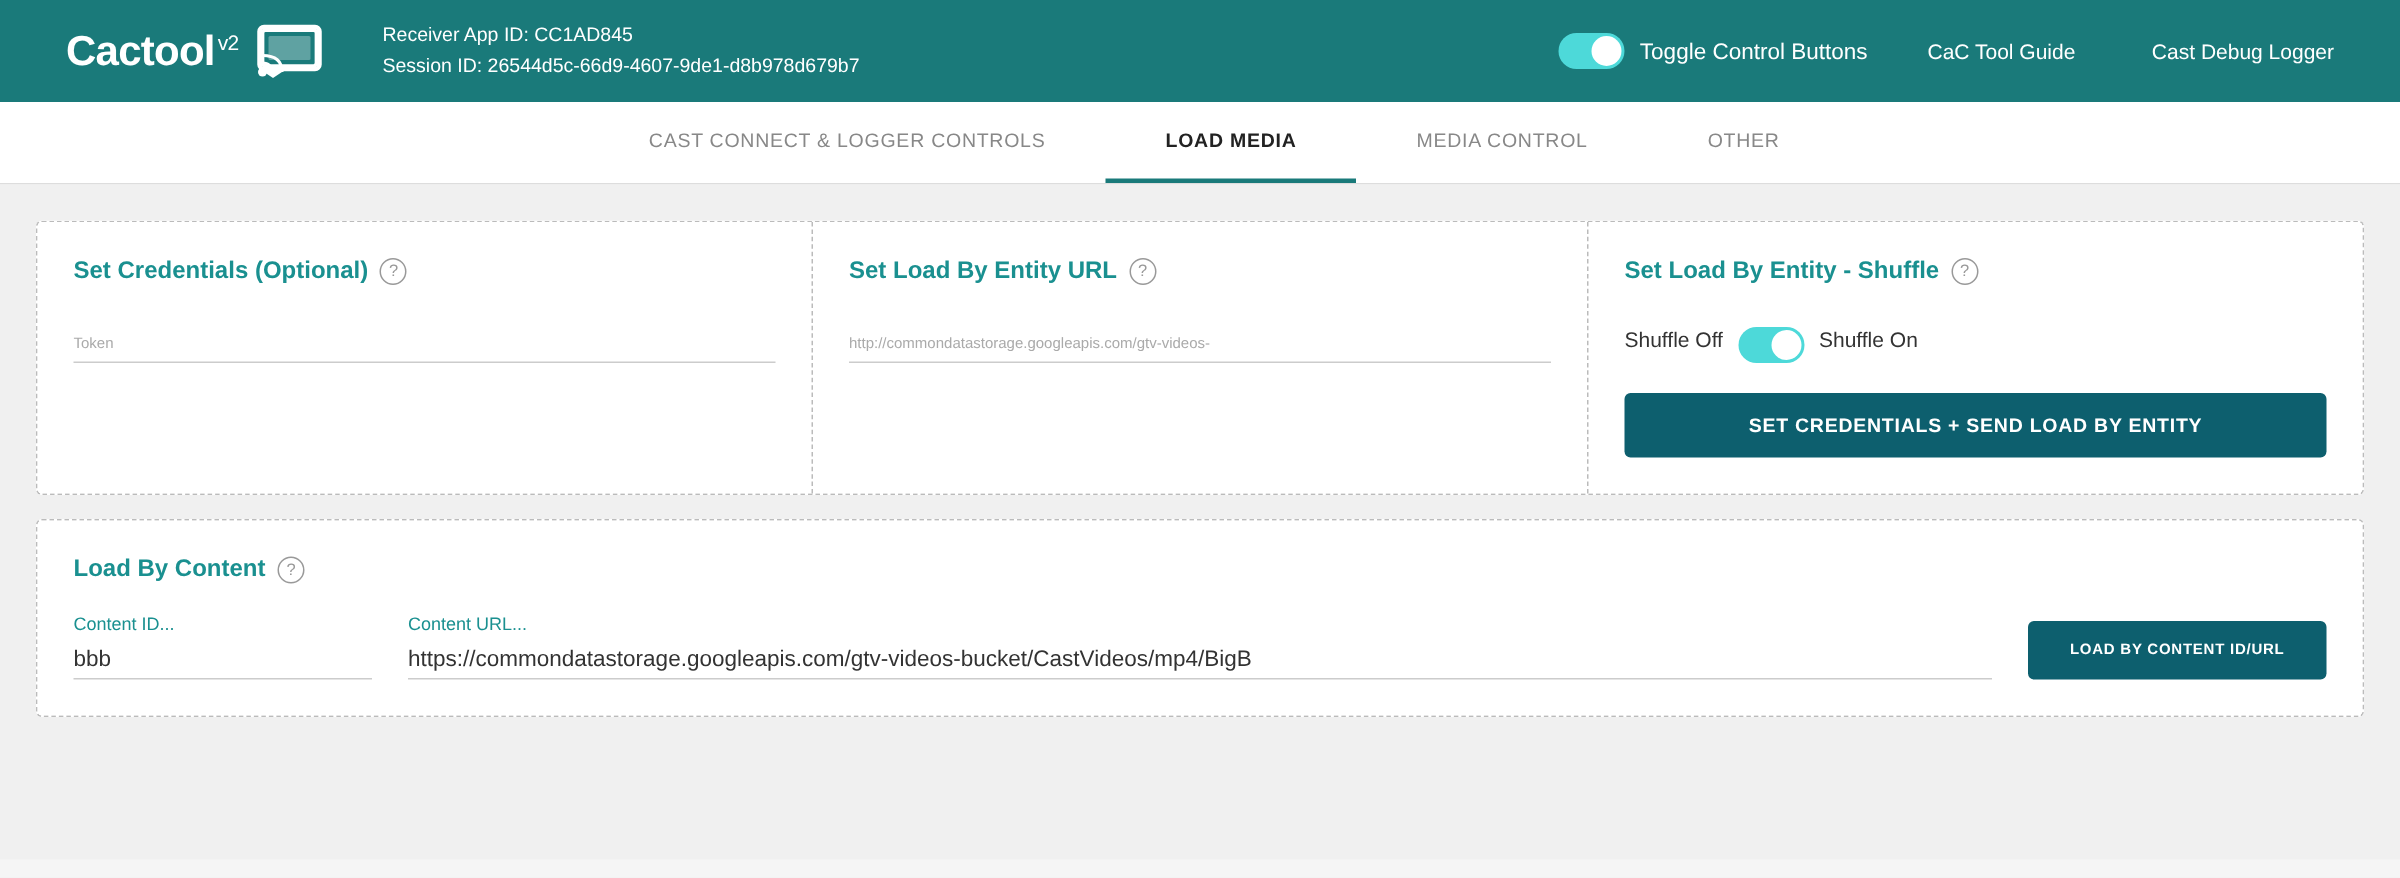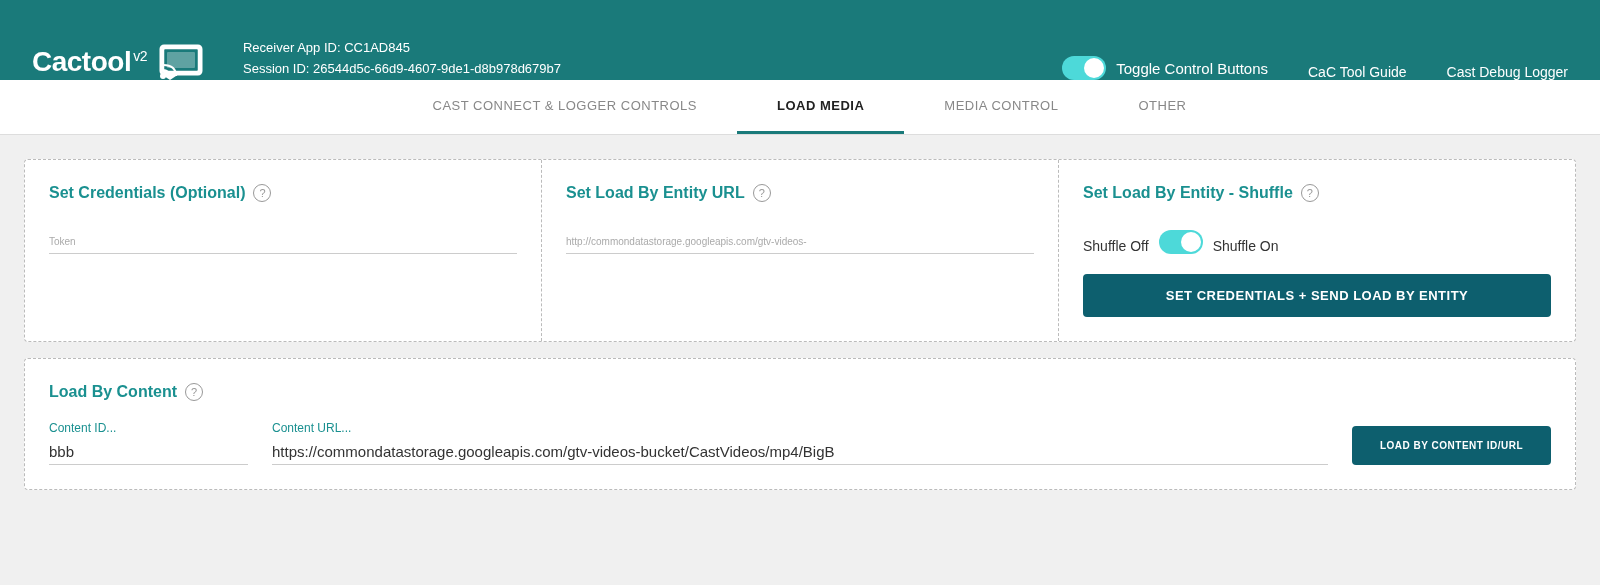--- a/index.html
+++ b/index.html
@@ -3,23 +3,23 @@
   <meta charset="utf-8">
   <style>
     * { box-sizing: border-box; margin: 0; padding: 0; }
     body { font-family: 'Helvetica Neue', Arial, sans-serif; background: #f5f5f5; min-width: 1600px; }
 
     
     .header {
       background: #1a7a7a;
       color: white;
       display: flex;
-      align-items: flex-end;
-      padding: 0 32px;
-      height: 80px;
+      align-items: center;
+      padding: 0 44px;
+      height: 68px;
     }
     .header-logo {
       display: flex;
       align-items: center;
       margin-right: 32px;
     }
     .logo-text {
       font-size: 28px;
       font-weight: 700;
       color: white;
@@ -74,21 +74,21 @@
       height: 20px;
       background: white;
       border-radius: 50%;
       top: 2px;
       right: 2px;
       transition: all 0.2s;
     }
     .header-nav {
       display: flex;
       align-items: center;
-      gap: 40px;
+      gap: 51px;
     }
     .header-nav-link {
       font-size: 14px;
       color: white;
       text-decoration: none;
       cursor: pointer;
     }
 
     
     .tabs-bar {
@@ -171,21 +171,21 @@
       outline: none;
       background: transparent;
     }
     .card-input::placeholder {
       color: #aaa;
     }
 
     
     .shuffle-row {
       display: flex;
-      align-items: flex-end;
+      align-items: flex-start;
       gap: 10px;
       margin-bottom: 20px;
     }
     .shuffle-label {
       font-size: 14px;
       color: #333;
     }
     .toggle-switch-teal {
       position: relative;
       width: 44px;

